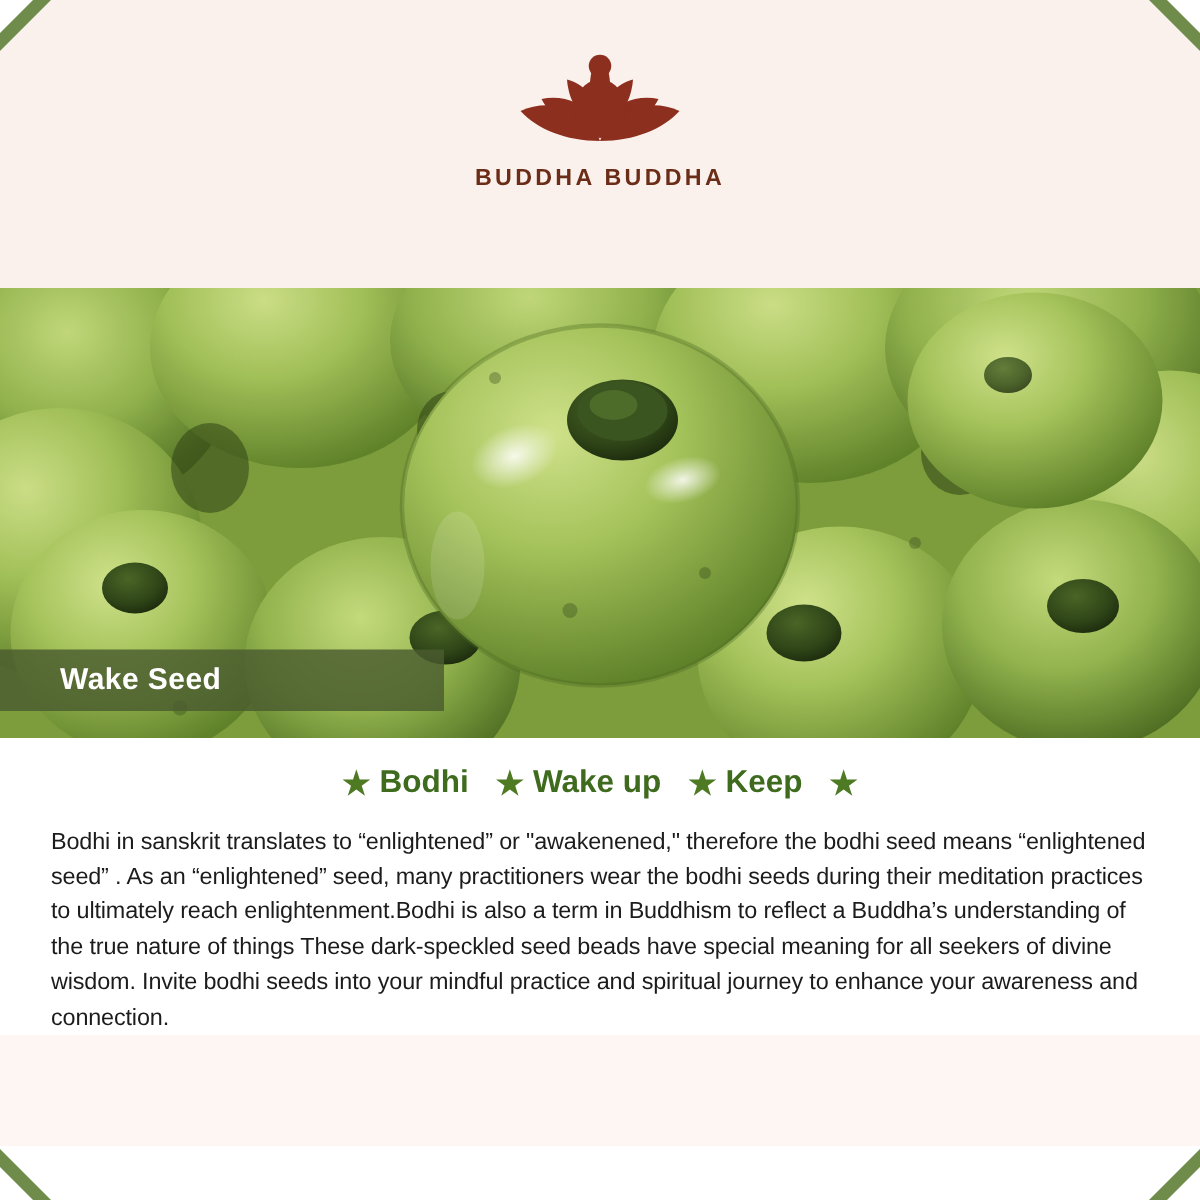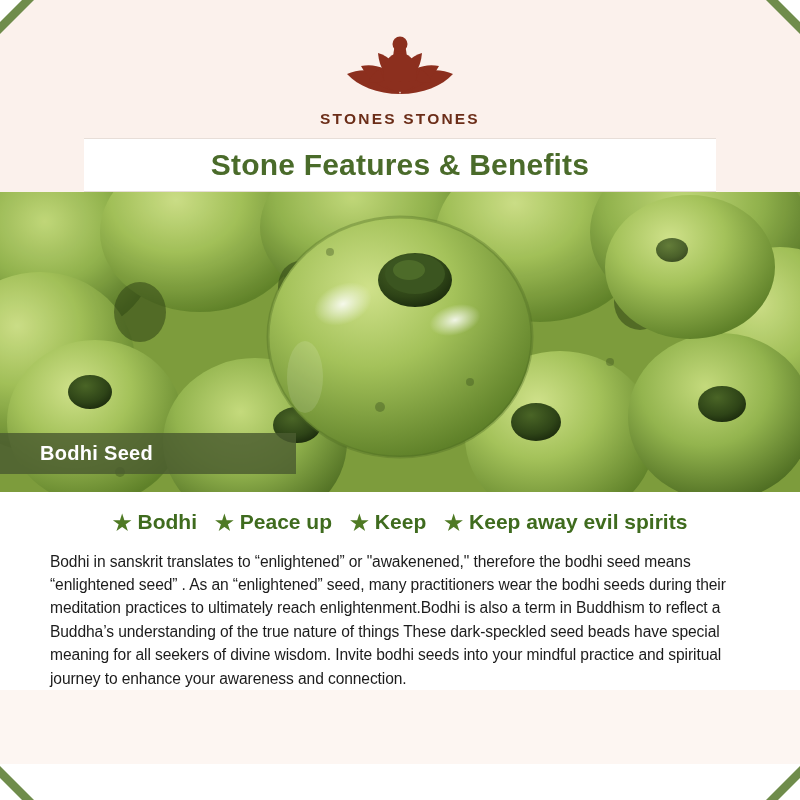--- a/index.html
+++ b/index.html
@@ -173,21 +173,20 @@
     color: #4f7a24;
     font-size: 21px;
     line-height: 1;
   }
   .body-text {
     font-size: 15.6px;
     line-height: 1.5;
     color: #1c1c1c;
     text-align: left;
     letter-spacing: -0.1px;
-    margin-left: 16px;
   }
 
   
   .bottom-strip {
     position: absolute;
     left: 0;
     right: 0;
     bottom: 0;
     height: 36px;
     background: #ffffff;
@@ -224,27 +223,24 @@
         </g>
         <g fill="#8c2f1e">
 
           <circle cx="75" cy="22" r="7.5"></circle>
           <path d="M75 31 C67 31 61 37 59 45 C58 50 58 55 60 59 L90 59 C92 55 92 50 91 45 C89 37 83 31 75 31 Z"></path>
           <path d="M55 47 C49 50 45 55 44 60 C49 62 55 61 59 58 Z"></path>
           <path d="M95 47 C101 50 105 55 106 60 C101 62 95 61 91 58 Z"></path>
           <path d="M57 60 C62 66 68 69 75 69 C82 69 88 66 93 60 Z"></path>
         </g>
       </svg>
-      <div class="brand-name">STONES STONES</div>
+      <div class="brand-name">BUDDHA BUDDHA</div>
     </div>
   </div>
 
-  <div class="title-band">
-    <div class="title-text">Stone Features &amp; Benefits</div>
-  </div>
 
   <div class="hero">
     <svg class="bead-canvas" viewBox="0 0 800 300" preserveAspectRatio="none">
       <defs>
         <radialGradient id="beadA" cx="38%" cy="30%" r="72%">
           <stop offset="0%" stop-color="#cfe18a"></stop>
           <stop offset="45%" stop-color="#a4c25a"></stop>
           <stop offset="100%" stop-color="#5f8129"></stop>
         </radialGradient>
         <radialGradient id="beadB" cx="42%" cy="32%" r="70%">
@@ -316,40 +312,39 @@
         <circle cx="380" cy="215" r="5"></circle>
         <circle cx="470" cy="190" r="4"></circle>
         <circle cx="330" cy="60" r="4"></circle>
         <circle cx="120" cy="280" r="5"></circle>
         <circle cx="610" cy="170" r="4"></circle>
       </g>
 
       <rect x="0" y="0" width="800" height="300" fill="none"></rect>
     </svg>
 
-    <div class="hero-label">Bodhi Seed</div>
+    <div class="hero-label">Wake Seed</div>
   </div>
 
   <div class="content">
     <div class="benefits">
       <div class="benefit">
         <span class="star">★</span>
         <span>Bodhi</span>
       </div>
       <div class="benefit">
         <span class="star">★</span>
-        <span>Peace up</span>
+        <span>Wake up</span>
       </div>
       <div class="benefit">
         <span class="star">★</span>
         <span>Keep</span>
       </div>
       <div class="benefit">
         <span class="star">★</span>
-        <span>Keep away evil spirits</span>
       </div>
     </div>
 
     <p class="body-text">Bodhi in sanskrit translates to “enlightened” or "awakenened," therefore the bodhi seed means “enlightened seed” . As an “enlightened” seed, many practitioners wear the bodhi seeds during their meditation practices to ultimately reach enlightenment.Bodhi is also a term in Buddhism to reflect a Buddha’s understanding of the true nature of things These dark-speckled seed beads have special meaning for all seekers of divine wisdom. Invite bodhi seeds into your mindful practice and spiritual journey to enhance your awareness and connection.</p>
   </div>
 
   <div class="bottom-strip"></div>
 </div>
 
 </body></html>

